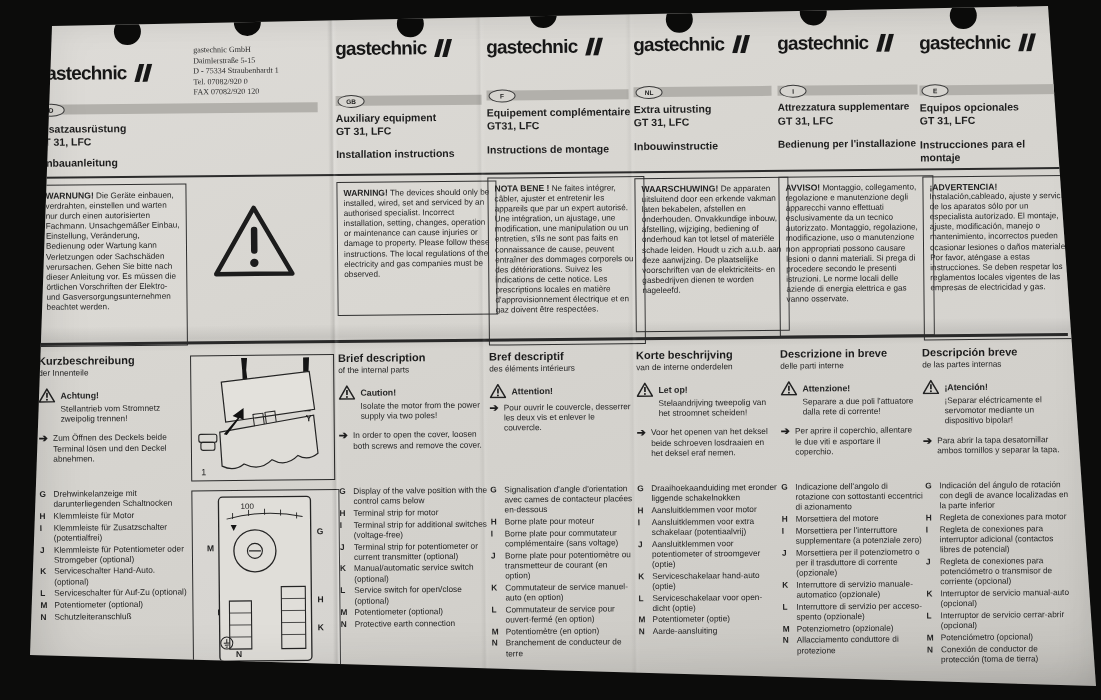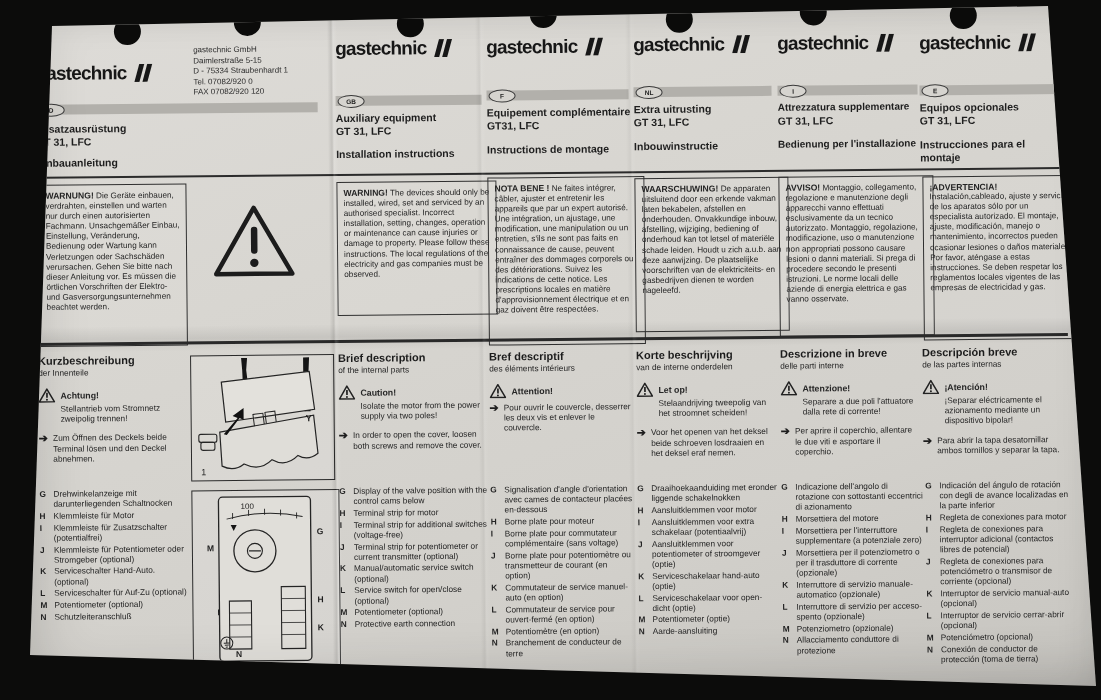--- a/index.html
+++ b/index.html
@@ -16,21 +16,21 @@
   .hshade{position:absolute;left:0;right:0;height:26px;pointer-events:none;
           background:linear-gradient(180deg,rgba(0,0,0,0),rgba(0,0,0,.08),rgba(0,0,0,0));}
   .vignette{position:absolute;inset:0;pointer-events:none;
           box-shadow:inset 30px -20px 60px rgba(0,0,0,.18), inset -10px 10px 40px rgba(0,0,0,.10);}
 
   
   .hcol{position:absolute;top:0;height:172px;}
   .logo{position:absolute;display:flex;align-items:center;gap:4px;}
   .logo .txt{font-weight:800;font-size:19px;letter-spacing:-0.8px;color:#171717;}
   .logo svg{display:block;}
-  .addr{position:absolute;font-size:8px;line-height:10.5px;color:#2c2c2c;}
+  .addr{position:absolute;font-size:8px;line-height:10.5px;color:#2c2c2c;font-family:Liberation Serif, serif;}
   .band{position:absolute;height:10px;background:#b2b0ab;}
   .badge{position:absolute;left:2px;top:-1px;width:25px;height:11px;border:1px solid #3a3a3a;
          border-radius:50%;background:#d6d4cf;font-size:6.5px;font-weight:bold;
          display:flex;align-items:center;justify-content:center;color:#222;}
   .t1,.t2,.sub-t{position:absolute;font-weight:bold;font-size:10.5px;line-height:12.5px;color:#1e1e1e;}
   .t1,.t2{white-space:nowrap;}
   .sub-t.nw{white-space:nowrap;}
   .rule{position:absolute;background:#2b2b2b;}
 
   
@@ -325,21 +325,21 @@
        <h3>Descripción breve</h3>
        <div class="ssub">de las partes internas</div>
        <div class="caut">
          <svg width="17" height="15" viewBox="0 0 17 15">
                 <path d="M8.5 1.2 L16 14 L1 14 Z" fill="none" stroke="#222" stroke-width="1.5" stroke-linejoin="round"></path>
                 <rect x="7.7" y="5" width="1.7" height="5" fill="#222"></rect>
                 <circle cx="8.5" cy="12" r="1" fill="#222"></circle>
               </svg>
          <span class="ct">¡Atención!</span>
        </div>
-       <div class="cbody">¡Separar eléctricamente el azionamento mediante un dispositivo bipolar!</div>
+       <div class="cbody">¡Separar eléctricamente el servomotor mediante un dispositivo bipolar!</div>
        <div class="step">
               <span class="ar">➔</span>
               <span class="st">Para abrir la tapa desatornillar ambos tornillos y separar la tapa.</span>
             </div>
      </div>
    </div>
 
    <div style="position:absolute;left:0;top:484px;width:1101px;height:210px">
 
      <div class="pcol" style="left:38px;width:150px">

